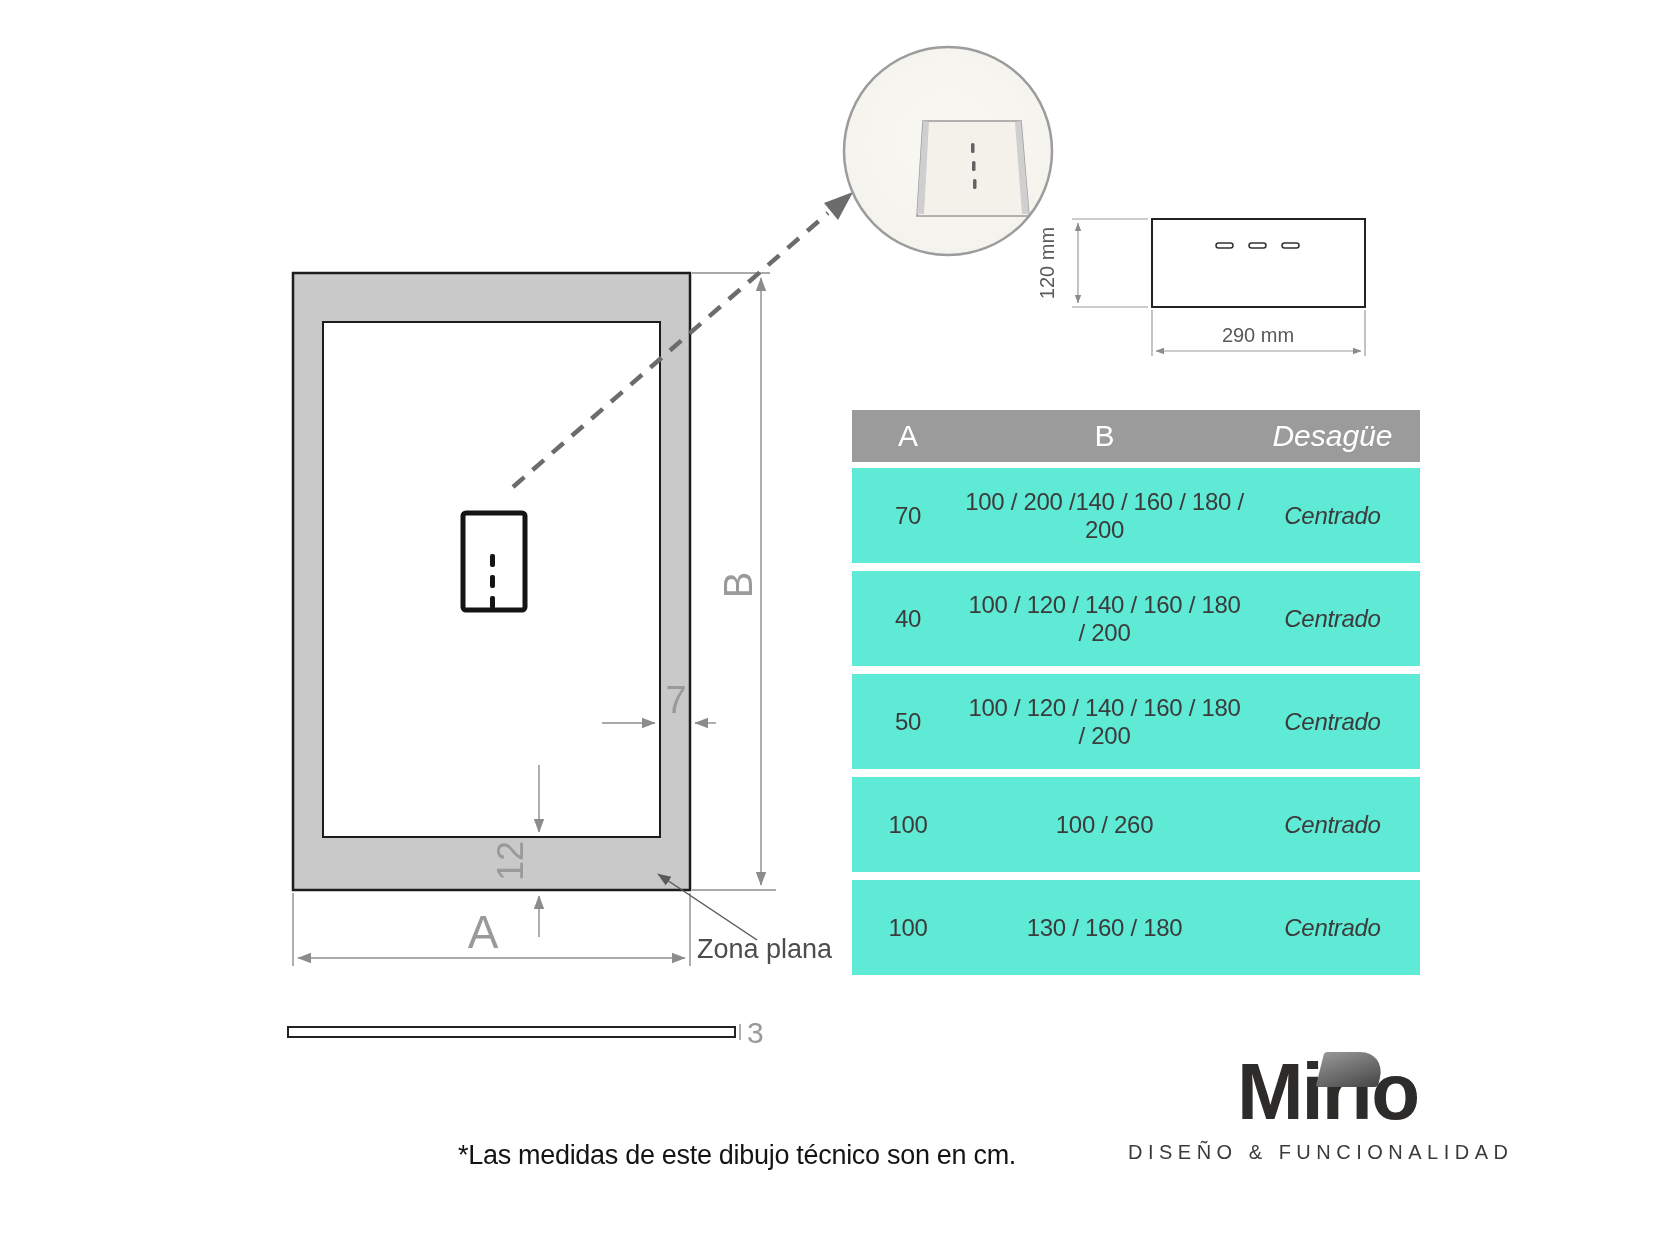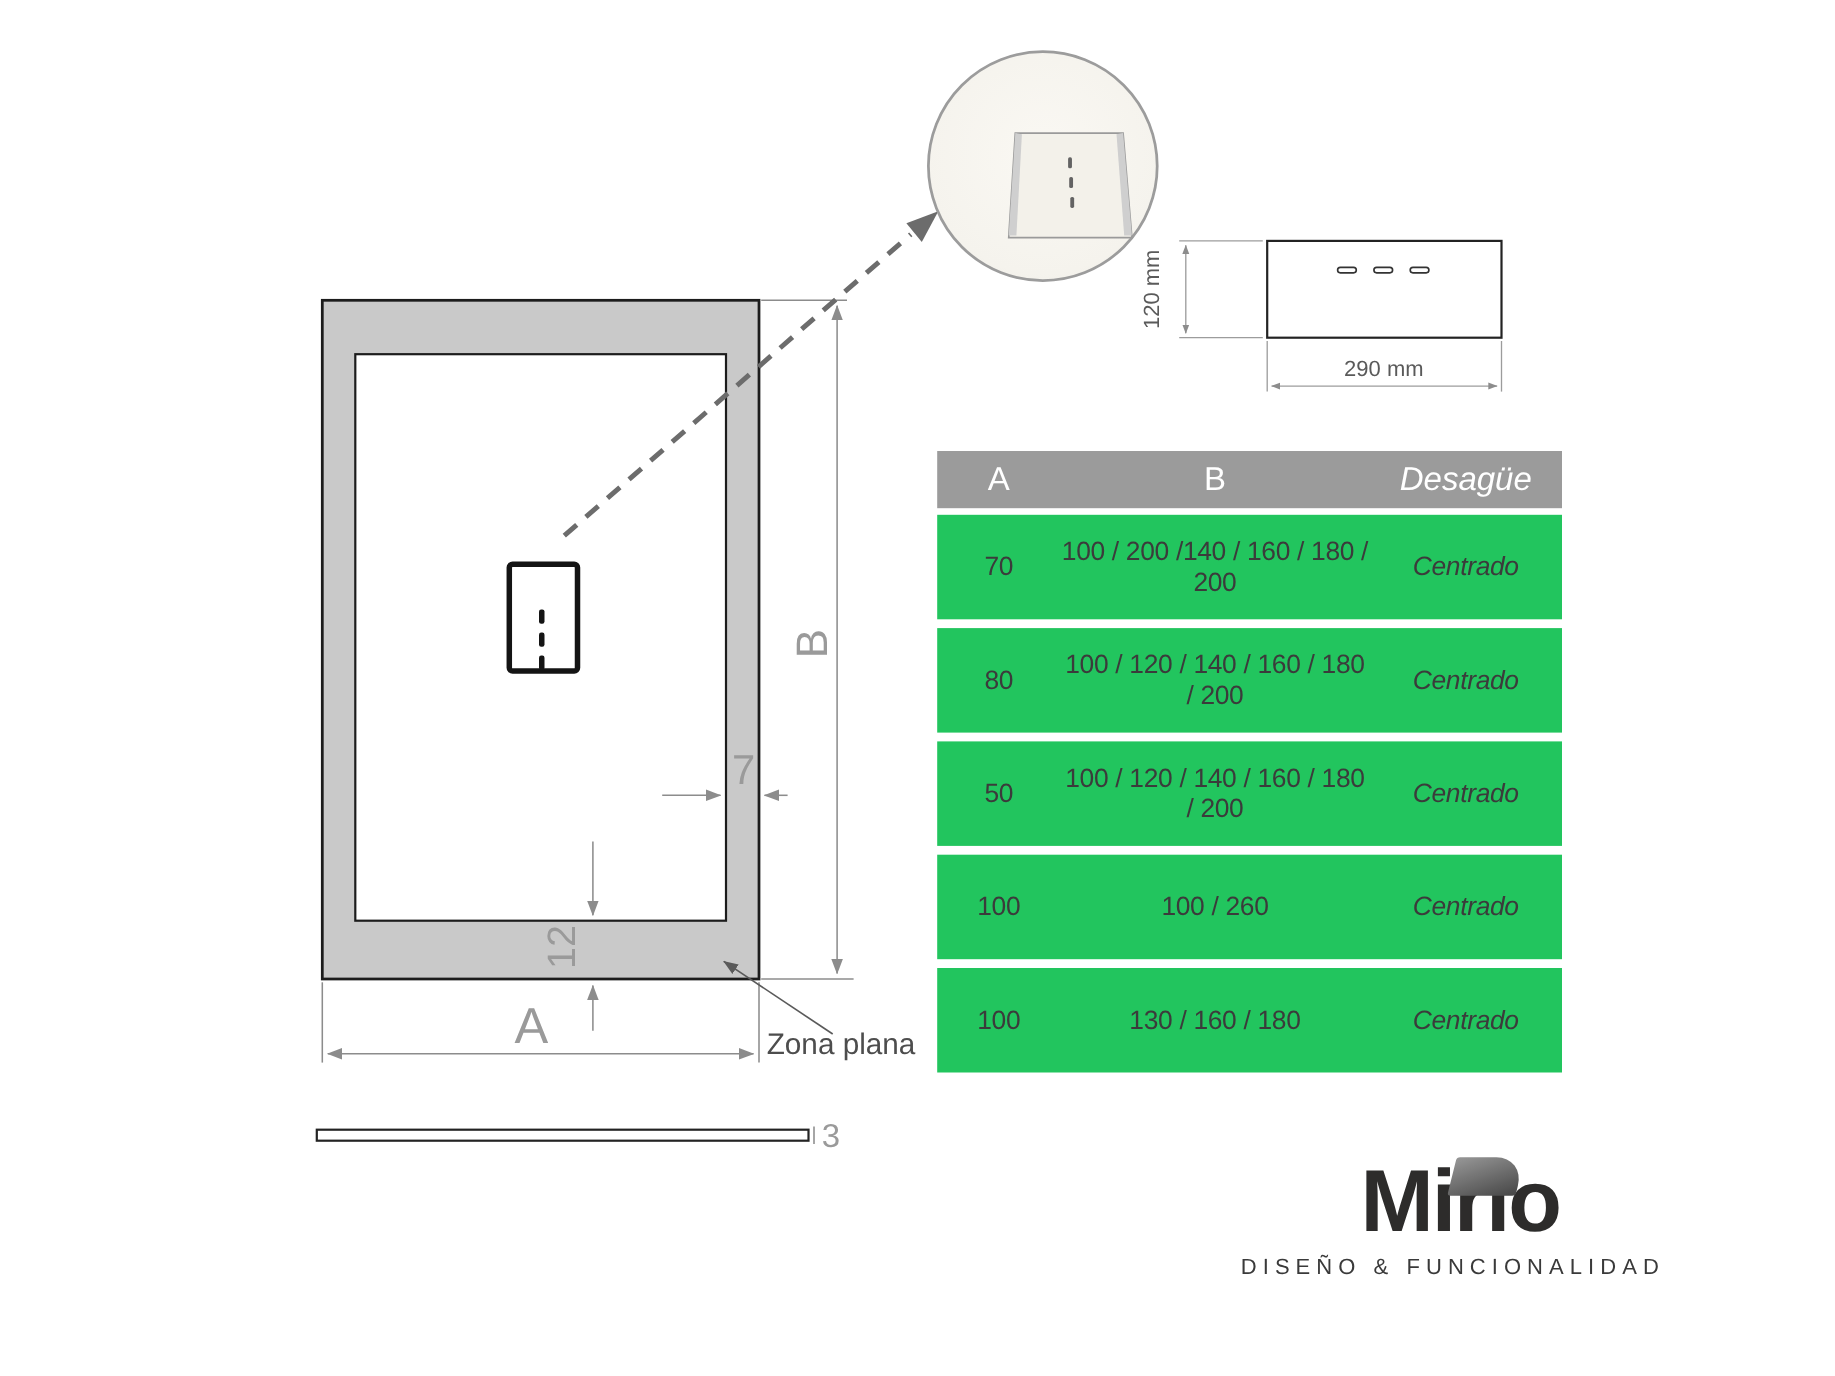--- a/index.html
+++ b/index.html
@@ -19,21 +19,21 @@
   .dim-line{stroke:#8c8c8c;stroke-width:1.4;fill:none;}
   .thin-line{stroke:#9c9c9c;stroke-width:1.2;fill:none;}
 
   
   .spec-table{position:absolute;left:852px;top:410px;width:568px;}
   .thead{
     height:52px;background:#9b9b9b;display:flex;align-items:center;
     color:#ffffff;font-size:30px;font-weight:400;margin-bottom:6px;
   }
   .trow{
-    height:95px;background:#22c55e;display:flex;align-items:center;
+    height:95px;background:#5eead4;display:flex;align-items:center;
     color:#3b3b3b;font-size:24px;letter-spacing:-0.3px;margin-bottom:8px;
   }
   .cell{text-align:center;}
   .col-a{flex:0 0 112px;}
   .col-b{flex:1 1 auto;}
   .col-d{flex:0 0 175px;font-style:italic;}
   .trow .col-a{font-weight:500;}
 
   
   .footnote{
@@ -148,41 +148,42 @@
       <div class="cell col-b">B</div>
       <div class="cell col-d">Desagüe</div>
     </div>
 
     <div class="trow">
       <div class="cell col-a">70</div>
       <div class="cell col-b">100 / 200 /140 / 160 / 180  / 200</div>
       <div class="cell col-d">Centrado</div>
     </div>
     <div class="trow">
-      <div class="cell col-a">80</div>
+      <div class="cell col-a">40</div>
       <div class="cell col-b">100 / 120 / 140 / 160 / 180 / 200</div>
       <div class="cell col-d">Centrado</div>
     </div>
     <div class="trow">
       <div class="cell col-a">50</div>
       <div class="cell col-b">100 / 120 / 140 / 160 / 180 / 200</div>
       <div class="cell col-d">Centrado</div>
     </div>
     <div class="trow">
       <div class="cell col-a">100</div>
       <div class="cell col-b">100 / 260</div>
       <div class="cell col-d">Centrado</div>
     </div>
     <div class="trow">
       <div class="cell col-a">100</div>
       <div class="cell col-b">130 / 160 / 180</div>
       <div class="cell col-d">Centrado</div>
     </div>
   </div>
 
+  <div class="footnote">*Las medidas de este dibujo técnico son en cm.</div>
 
   <div class="brand">
     <div class="wing"></div>
     <div class="brand-name">Mirlo</div>
     <div class="brand-tagline">DISEÑO &amp; FUNCIONALIDAD</div>
   </div>
 
 </div>
 
 </body></html>

